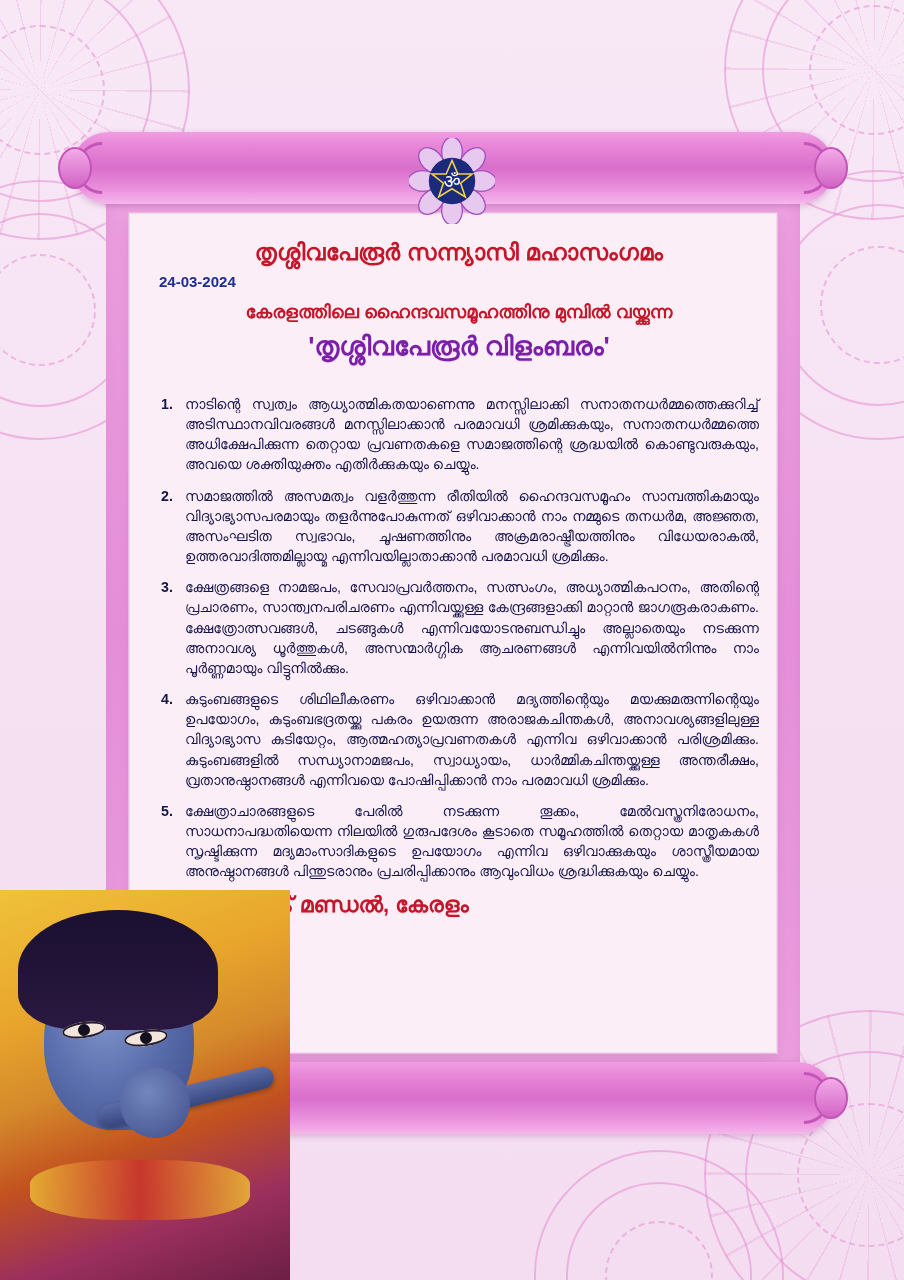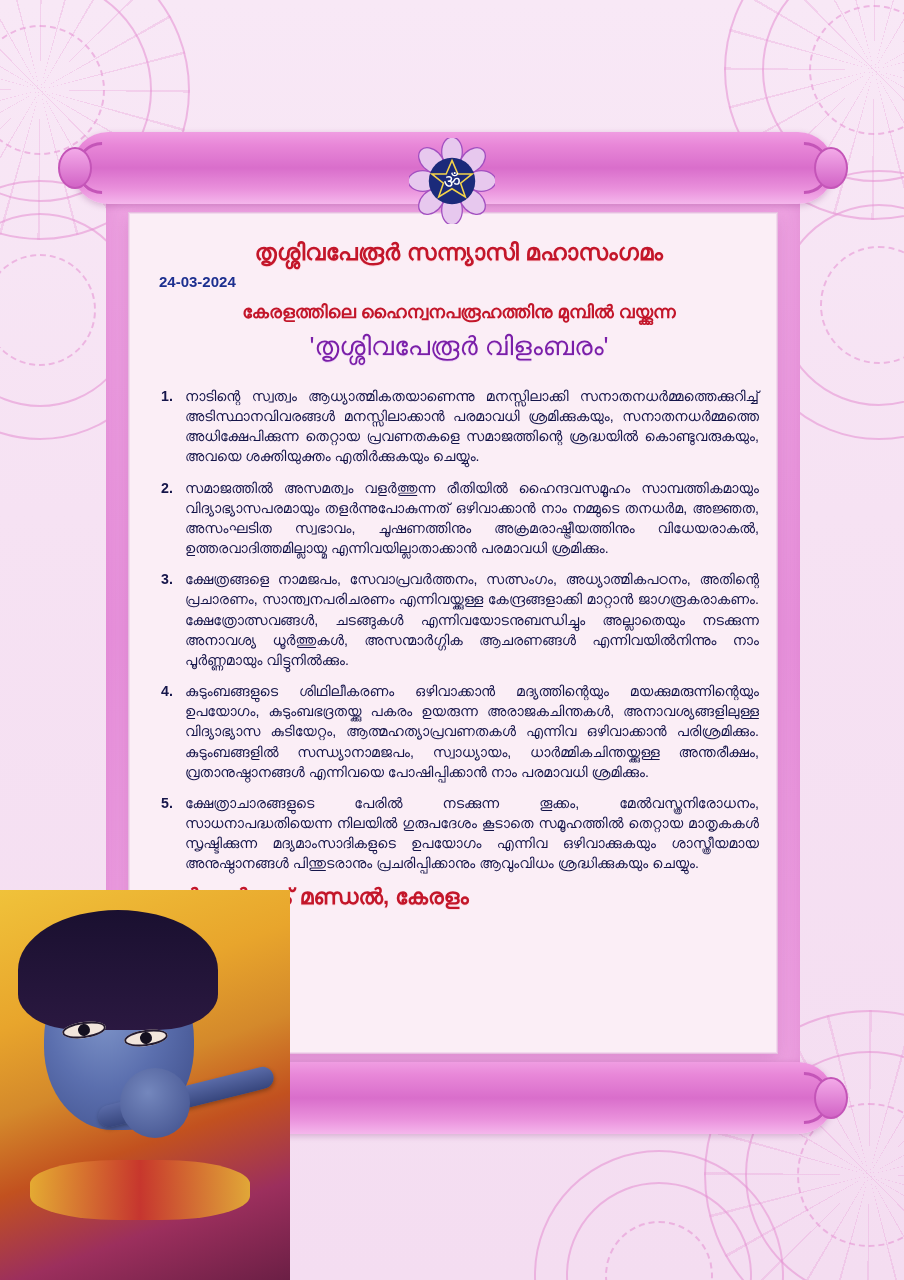--- a/index.html
+++ b/index.html
@@ -132,27 +132,27 @@
   .subtitle {
     text-align: center;
     color: #c3162a;
     font-weight: bold;
     font-size: 18px;
     margin-top: 12px;
   }
   .headline {
     text-align: center;
     color: #7a1fa8;
-    font-weight: normal;
+    font-weight: bold;
     font-size: 26px;
     margin-top: 8px;
     text-shadow: 0 1px 0 #efd2f6;
   }
   ol.points {
-    margin: 24px 0 0 0;
+    margin: 32px 0 0 0;
     padding-left: 26px;
     list-style: none;
     counter-reset: pt;
   }
   ol.points li {
     counter-increment: pt;
     position: relative;
     font-size: 14.2px;
     line-height: 1.42;
     text-align: justify;
@@ -255,21 +255,21 @@
 </div>
 
 <div class="scroll-wrap">
 
   <div class="paper-body">
     <div class="paper-inner">
       <div class="doc">
 
         <div class="title">തൃശ്ശിവപേരൂർ സന്ന്യാസി മഹാസംഗമം</div>
         <div class="date">24-03-2024</div>
-        <div class="subtitle">കേരളത്തിലെ ഹൈന്വനപരൂഹത്തിനു മുമ്പിൽ വയ്ക്കുന്ന</div>
+        <div class="subtitle">കേരളത്തിലെ ഹൈന്ദവസമൂഹത്തിനു മുമ്പിൽ വയ്ക്കുന്ന</div>
         <div class="headline">'തൃശ്ശിവപേരൂർ വിളംബരം'</div>
 
         <ol class="points">
           <li>നാടിന്റെ സ്വത്വം ആധ്യാത്മികതയാണെന്നു മനസ്സിലാക്കി സനാതനധർമ്മത്തെക്കുറിച്ച് അടിസ്ഥാനവിവരങ്ങൾ മനസ്സിലാക്കാൻ പരമാവധി ശ്രമിക്കുകയും, സനാതനധർമ്മത്തെ അധിക്ഷേപിക്കുന്ന തെറ്റായ പ്രവണതകളെ സമാജത്തിന്റെ ശ്രദ്ധയിൽ കൊണ്ടുവരുകയും, അവയെ ശക്തിയുക്തം എതിർക്കുകയും ചെയ്യും.</li>
           <li>സമാജത്തിൽ അസമത്വം വളർത്തുന്ന രീതിയിൽ ഹൈന്ദവസമൂഹം സാമ്പത്തികമായും വിദ്യാഭ്യാസപരമായും തളർന്നുപോകുന്നത് ഒഴിവാക്കാൻ നാം നമ്മുടെ തനധർമ, അജ്ഞത, അസംഘടിത സ്വഭാവം, ചൂഷണത്തിനും അക്രമരാഷ്ട്രീയത്തിനും വിധേയരാകൽ, ഉത്തരവാദിത്തമില്ലായ്മ എന്നിവയില്ലാതാക്കാൻ പരമാവധി ശ്രമിക്കും.</li>
           <li>ക്ഷേത്രങ്ങളെ നാമജപം, സേവാപ്രവർത്തനം, സത്സംഗം, അധ്യാത്മികപഠനം, അതിന്റെ പ്രചാരണം, സാന്ത്വനപരിചരണം എന്നിവയ്ക്കുള്ള കേന്ദ്രങ്ങളാക്കി മാറ്റാൻ ജാഗരൂകരാകണം. ക്ഷേത്രോത്സവങ്ങൾ, ചടങ്ങുകൾ എന്നിവയോടനുബന്ധിച്ചും അല്ലാതെയും നടക്കുന്ന അനാവശ്യ ധൂർത്തുകൾ, അസന്മാർഗ്ഗിക ആചരണങ്ങൾ എന്നിവയിൽനിന്നും നാം പൂർണ്ണമായും വിട്ടുനിൽക്കും.</li>
           <li>കുടുംബങ്ങളുടെ ശിഥിലീകരണം ഒഴിവാക്കാൻ മദ്യത്തിന്റെയും മയക്കുമരുന്നിന്റെയും ഉപയോഗം, കുടുംബഭദ്രതയ്ക്കു പകരം ഉയരുന്ന അരാജകചിന്തകൾ, അനാവശ്യങ്ങളിലുള്ള വിദ്യാഭ്യാസ കുടിയേറ്റം, ആത്മഹത്യാപ്രവണതകൾ എന്നിവ ഒഴിവാക്കാൻ പരിശ്രമിക്കും. കുടുംബങ്ങളിൽ സന്ധ്യാനാമജപം, സ്വാധ്യായം, ധാർമ്മികചിന്തയ്ക്കുള്ള അന്തരീക്ഷം, വ്രതാനുഷ്ഠാനങ്ങൾ എന്നിവയെ പോഷിപ്പിക്കാൻ നാം പരമാവധി ശ്രമിക്കും.</li>
           <li>ക്ഷേത്രാചാരങ്ങളുടെ പേരിൽ നടക്കുന്ന തൂക്കം, മേൽവസ്ത്രനിരോധനം, സാധനാപദ്ധതിയെന്ന നിലയിൽ ഗുരുപദേശം കൂടാതെ സമൂഹത്തിൽ തെറ്റായ മാതൃകകൾ സൃഷ്ടിക്കുന്ന മദ്യമാംസാദികളുടെ ഉപയോഗം എന്നിവ ഒഴിവാക്കുകയും ശാസ്ത്രീയമായ അനുഷ്ഠാനങ്ങൾ പിന്തുടരാനും പ്രചരിപ്പിക്കാനും ആവുംവിധം ശ്രദ്ധിക്കുകയും ചെയ്യും.</li>
         </ol>
 

